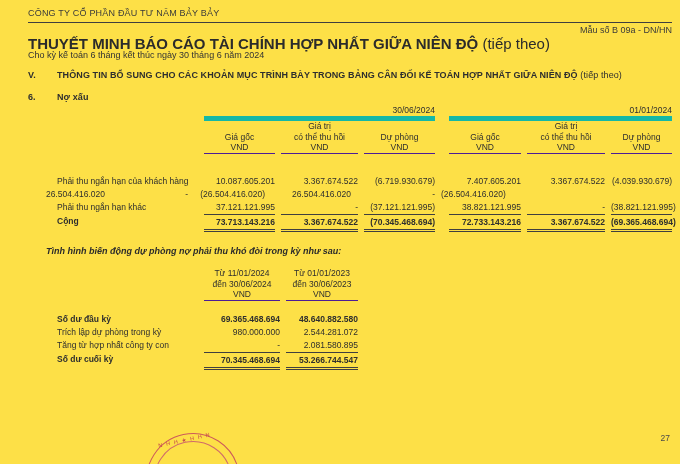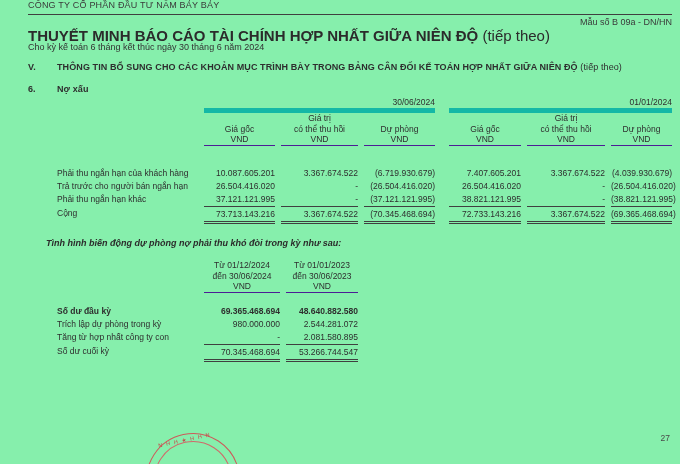--- a/index.html
+++ b/index.html
@@ -1,23 +1,23 @@
 <!DOCTYPE html>
 <html><head>
 <meta charset="utf-8">
 <style>
   html,body { margin:0; padding:0; background:#ffffff; }
   .page {
     position:relative;
     width:680px; height:464px;
-    background:#86efac;
+    background:#fde047;
     font-family:"Liberation Sans", sans-serif;
     color:#2e2e2e;
     box-sizing:border-box;
-    padding:0 8px 0 28px;
+    padding:8px 8px 0 28px;
     overflow:hidden;
     font-size:9px;
   }
   .company { font-size:9px; letter-spacing:0.2px; color:#3a3a3a; line-height:11px; }
   .hr { border-top:1.5px solid #3f3f3f; margin-top:3px; }
   .form-no { text-align:right; font-size:9px; color:#3a3a3a; margin-top:2px; line-height:11px; }
   .title { font-weight:bold; font-size:15px; margin-top:3px; line-height:10.5px; color:#2b2b2b; }
   .title .normal, .sec-head .normal { font-weight:normal; }
   .subtitle { font-size:9px; line-height:11px; color:#333; }
 
@@ -38,21 +38,21 @@
   .c5 { width:78px; margin-left:6px; }
   .c6 { width:61px; margin-left:6px; }
   .g  { text-align:right; border-bottom:5px solid #14b8a6; padding-bottom:1px; line-height:10.5px; }
   .g1 { width:231px; margin-left:6px; }
   .g2 { width:223px; margin-left:14px; }
   .hc { border-bottom:1px solid #4c1d95;text-align:center; }
   .hl { height:10.5px; line-height:10.5px; }
   .hu { height:11px; line-height:11px; }
   .t1 .body { margin-top:21px; }
   .drow { line-height:13px; }
-  .trow { line-height:14px; font-weight:normal; }
+  .trow { line-height:14px; font-weight:bold; }
   .trow .cell { border-top:1px solid #3f3f3f; border-bottom:3px double #3f3f3f; }
 
   .note { margin-top:14px; margin-left:18px; font-weight:bold; font-style:italic; font-size:9px; color:#2b2b2b; }
 
   
   .t2 { margin-top:12px; font-size:8.5px; }
   .d1 { width:76px; margin-left:6px; }
   .d2 { width:72px; margin-left:6px; }
   .t2 .body { margin-top:12px; }
   .bold { font-weight:bold; }
@@ -139,21 +139,20 @@
       <div class="row drow">
         <div class="lab">Phải thu ngắn hạn của khách hàng</div>
         <div class="cell c1">10.087.605.201</div>
         <div class="cell c2">3.367.674.522</div>
         <div class="cell c3">(6.719.930.679)</div>
         <div class="cell c4">7.407.605.201</div>
         <div class="cell c5">3.367.674.522</div>
         <div class="cell c6">(4.039.930.679)</div>
       </div>
       <div class="row drow">
-        <div class="lab">Trả trước cho người bán ngắn hạn</div>
         <div class="cell c1">26.504.416.020</div>
         <div class="cell c2">-</div>
         <div class="cell c3">(26.504.416.020)</div>
         <div class="cell c4">26.504.416.020</div>
         <div class="cell c5">-</div>
         <div class="cell c6">(26.504.416.020)</div>
       </div>
       <div class="row drow">
         <div class="lab">Phải thu ngắn hạn khác</div>
         <div class="cell c1">37.121.121.995</div>
@@ -174,21 +173,21 @@
       </div>
     </div>
   </div>
 
   <div class="note">Tình hình biến động dự phòng nợ phải thu khó đòi trong kỳ như sau:</div>
 
   <div class="t2">
     <div class="row">
       <div class="lab"></div>
       <div class="cell hc d1">
-        <div class="hl">Từ 01/12/2024</div>
+        <div class="hl">Từ 11/01/2024</div>
         <div class="hl">đến 30/06/2024</div>
         <div class="hu">VND</div>
       </div>
       <div class="cell hc d2">
         <div class="hl">Từ 01/01/2023</div>
         <div class="hl">đến 30/06/2023</div>
         <div class="hu">VND</div>
       </div>
     </div>
 

